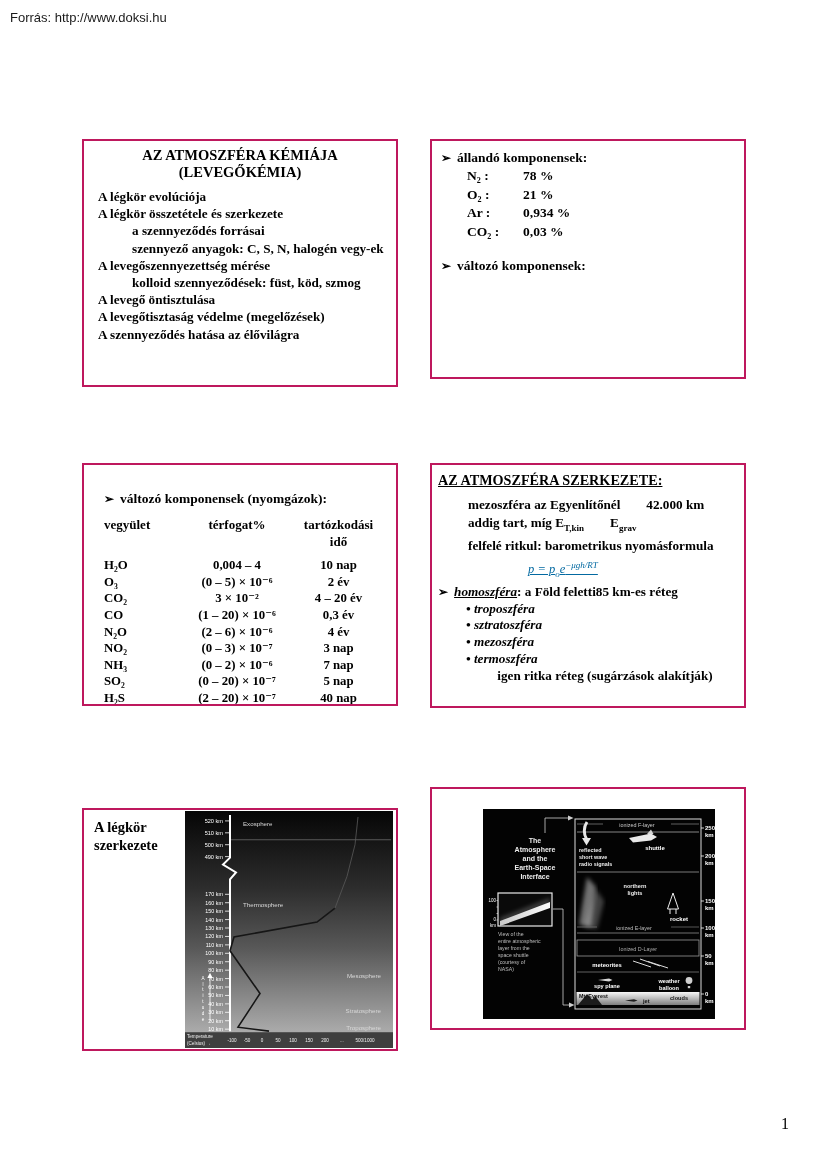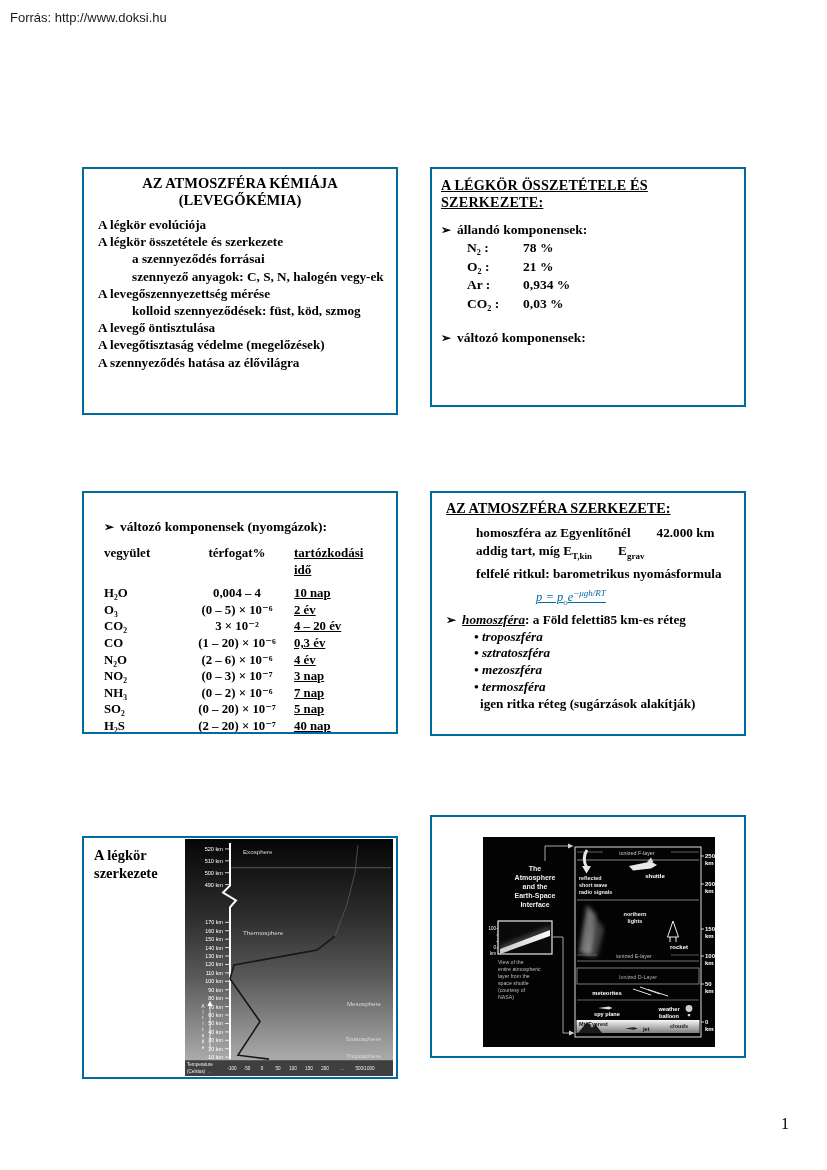--- a/index.html
+++ b/index.html
@@ -6,27 +6,27 @@
   body{
     width:827px;height:1170px;position:relative;background:#ffffff;
     font-family:"Liberation Serif","DejaVu Serif",serif;color:#000;
   }
   .source{
     position:absolute;left:10px;top:10px;font-size:13px;
     font-family:"Liberation Sans","DejaVu Sans",sans-serif;color:#1a1a1a;
   }
   .pagenum{position:absolute;left:781px;top:1115px;font-size:16px;color:#000;}
   .slide{
-    position:absolute;width:316px;background:#fff;border:2px solid #0369a1;
-    box-sizing:border-box;overflow:hidden;margin-top:28px;
+    position:absolute;width:316px;background:#fff;border:2px solid #be185d;
+    box-sizing:border-box;overflow:hidden;
   }
   #s1{left:82px;top:139px;height:248px;padding:6px 8px;}
   #s2{left:430px;top:139px;height:240px;padding:8px 9px;}
   #s3{left:82px;top:463px;height:243px;padding:26px 0 0 20px;}
-  #s4{left:430px;top:463px;height:245px;padding:7px 14px;}
+  #s4{left:430px;top:463px;height:245px;padding:7px 6px;}
   #s5{left:82px;top:808px;height:243px;}
   #s6{left:430px;top:787px;height:243px;}
 
   
   .s1-title{font-weight:bold;font-size:14.5px;text-align:center;line-height:17px;margin-bottom:7px;}
   .s1-line{font-weight:bold;font-size:13.2px;line-height:17.2px;padding-left:6px;}
   .s1-line.ind{padding-left:40px;}
 
   
   .s2-title{font-weight:bold;font-size:14.2px;text-decoration:underline;margin-bottom:10px;letter-spacing:.2px;}
@@ -34,34 +34,34 @@
   .bullet-glyph{font-size:12px;margin-right:6px;}
   .comp-row{font-weight:bold;font-size:13.5px;line-height:18.5px;padding-left:26px;}
   .comp-name{display:inline-block;width:56px;}
   .s2-gap{height:16px;}
 
   
   .s3-bullet{font-weight:bold;font-size:13.5px;margin-bottom:10px;}
   .gas-grid{display:grid;grid-template-columns:76px 114px 89px;font-weight:bold;font-size:12.8px;}
   .gas-grid .h{font-size:13px;padding-bottom:7px;}
   .gas-grid .c1{text-align:center;}
-  .gas-grid .c2{text-align:left;text-decoration:underline;}
+  .gas-grid .c2{text-align:center;}
   .gas-grid span{line-height:16.6px;}
 
   
   .s4-title{font-weight:bold;font-size:14.2px;text-decoration:underline;margin-bottom:7px;}
   .s4-ind{font-weight:bold;font-size:13.2px;line-height:17.5px;padding-left:30px;}
   .s4-ind .wide-gap{display:inline-block;width:26px;}
   sub{font-size:9px;}
   sup{font-size:9px;}
   .formula{display:block;color:#0369a1;font-style:italic;font-size:12.5px;margin:6px 0 4px 90px;text-decoration:underline;}
   .s4-b{font-weight:bold;font-size:13.2px;line-height:17px;}
   .term{font-style:italic;text-decoration:underline;font-weight:bold;}
   .s4-sub{font-weight:bold;font-style:italic;font-size:13.2px;line-height:16.6px;padding-left:28px;}
-  .s4-cont{font-weight:bold;font-size:13.2px;line-height:17px;padding-left:34px;}
+  .s4-cont{font-weight:bold;font-size:13.2px;line-height:17px;padding-left:34px;text-align:center;}
 
   
   .s5-heading{position:absolute;left:10px;top:8px;font-weight:bold;font-size:14.5px;line-height:18px;}
   .s5-svg{position:absolute;left:101px;top:1px;}
 
   
   .s6-svg{position:absolute;left:51px;top:20px;}
 </style>
 </head>
 <body>
@@ -78,21 +78,20 @@
   <div class="s1-line ind">a szennyeződés forrásai</div>
   <div class="s1-line ind">szennyező anyagok: C, S, N, halogén vegy-ek</div>
   <div class="s1-line">A levegőszennyezettség mérése</div>
   <div class="s1-line ind">kolloid szennyeződések: füst, köd, szmog</div>
   <div class="s1-line">A levegő öntisztulása</div>
   <div class="s1-line">A levegőtisztaság védelme (megelőzések)</div>
   <div class="s1-line">A szennyeződés hatása az élővilágra</div>
 </div>
 
 <div class="slide" id="s2">
-  <div class="s2-title">A LÉGKÖR ÖSSZETÉTELE ÉS SZERKEZETE:</div>
   <div class="brow">
     <span class="bullet-glyph">➢</span><span>állandó komponensek:</span>
   </div>
   <div class="comp-row">
     <span class="comp-name">N₂ :</span><span>78 %</span>
   </div>
   <div class="comp-row">
     <span class="comp-name">O₂ :</span><span>21 %</span>
   </div>
   <div class="comp-row">
@@ -142,21 +141,21 @@
       <span class="c2">5 nap</span>
     <span>H₂S</span>
       <span class="c1">(2 – 20) × 10⁻⁷</span>
       <span class="c2">40 nap</span>
   </div>
 </div>
 
 <div class="slide" id="s4">
   <div class="s4-title">AZ ATMOSZFÉRA SZERKEZETE:</div>
   <div class="s4-ind">
-    <span>homoszféra az Egyenlítőnél</span><span class="wide-gap"></span><span>42.000 km</span>
+    <span>mezoszféra az Egyenlítőnél</span><span class="wide-gap"></span><span>42.000 km</span>
   </div>
   <div class="s4-ind">
     <span>addig tart, míg E</span><sub>T,kin</sub><span class="wide-gap"></span><span>E</span><sub>grav</sub>
   </div>
   <div class="s4-ind">felfelé ritkul: barometrikus nyomásformula</div>
   <span class="formula">
     <span>p = p</span><sub>o</sub><span>e</span><sup>−μgh/RT</sup>
   </span>
   <div class="s4-b">
     <span class="bullet-glyph">➢</span><span class="term">homoszféra</span><span>: a Föld feletti</span><span class="wide-gap"></span><span>85 km-es réteg</span>

